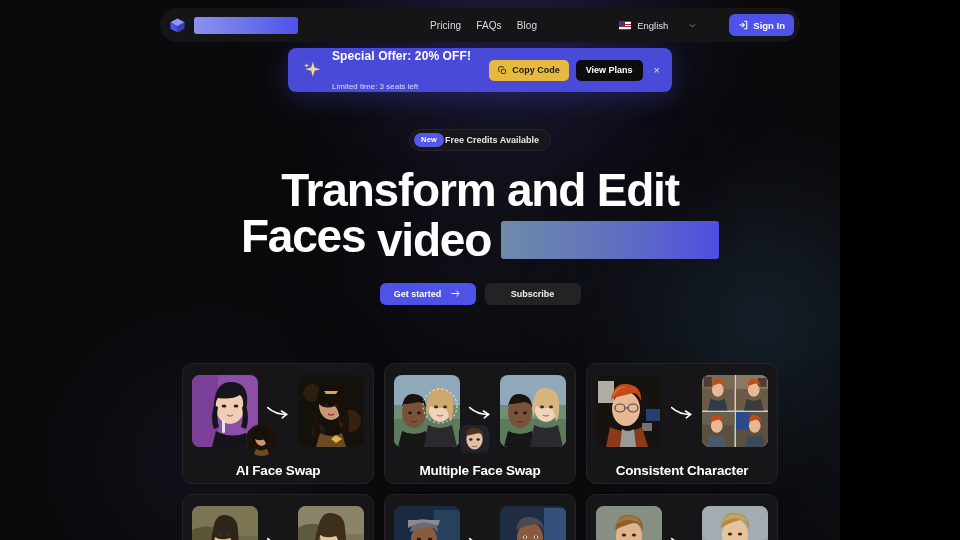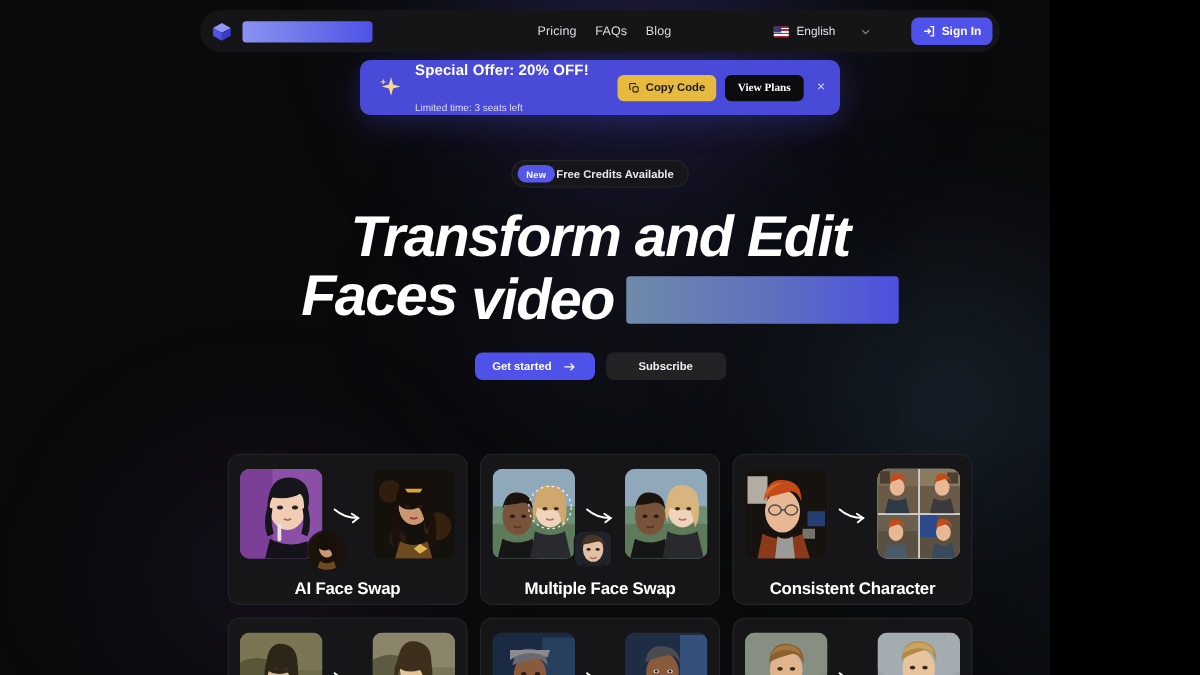--- a/index.html
+++ b/index.html
@@ -122,21 +122,21 @@
     border: none; border-radius: 5px;
     height: 21px; padding: 0 9px;
     font-size: 9px; font-weight: 700; cursor: pointer;
     font-family: "Liberation Sans", sans-serif;
   }
   .copy-icon { width: 9px; height: 9px; }
   .plans-btn {
     background: #0c0c0e; color: #fff; border: none; border-radius: 5px;
     height: 21px; padding: 0 10px;
     font-size: 9px; font-weight: 700; cursor: pointer;
-    font-family: Liberation Serif, serif;
+    font-family: Liberation Sans, sans-serif;
   }
   .promo-close {
     background: transparent; border: none; color: #d8d8f0;
     font-size: 11px; cursor: pointer; padding: 2px 4px; line-height: 1;
   }
 
   
   .hero { position: absolute; left: 0; top: 128px; width: 960px; text-align: center; z-index: 10; }
   .credits-pill {
     display: inline-flex; align-items: center; gap: 1px;
@@ -151,21 +151,20 @@
   .credits-text { color: #e8e8ec; font-size: 9px; font-weight: 600; }
 
   .hero-title {
     margin-top: 16px;
     color: #fff;
     font-size: 46px;
     font-weight: 700;
     line-height: 1.02;
     letter-spacing: -1.2px;
     padding: 0 240px;
-    font-style: italic;
   }
   .hero-title .with-row {
     display: inline-flex; align-items: center; gap: 10px;
     vertical-align: middle;
   }
   .title-placeholder {
     display: inline-block;
     width: 218px; height: 38px; border-radius: 3px;
     background: linear-gradient(90deg, #6f8aaa 0%, #5f6fc0 55%, #4d4fe0 100%);
     vertical-align: middle;

